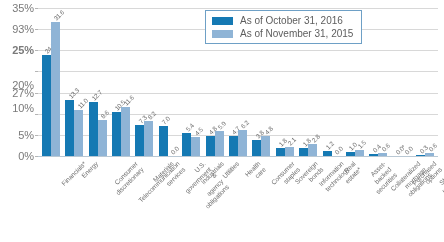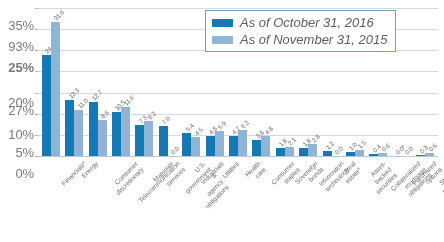--- a/index.html
+++ b/index.html
@@ -26,25 +26,24 @@
     width: 400px;
     height: 148px;
   }
 
   
   .y-tick-label {
     position: absolute;
     right: 100%;
     margin-right: 4px;
     transform: translateY(-50%);
-    font-size: 13px;
+    font-size: 11px;
     color: #7a7a7a;
     white-space: nowrap;
     letter-spacing: -0.1px;
-    margin-top: 17px;
   }
   .gridline {
     position: absolute;
     left: 0;
     width: 400px;
     height: 1px;
     background: #d8d8d8;
   }
   .gridline.baseline { background: #b9c8d4; height: 1px; }
   .y-tick-mark {
@@ -142,42 +141,41 @@
     gap: 7px;
   }
   .legend-swatch {
     width: 21px;
     height: 8px;
     flex: 0 0 auto;
   }
   .legend-swatch.series-a { background: #1579b3; }
   .legend-swatch.series-b { background: #8fb4d6; }
   .legend-text {
-    font-size: 13px;
+    font-size: 10px;
     color: #5d5d5d;
     white-space: nowrap;
-    font-style: italic;
   }
 </style>
 </head>
 <body>
 
 <div id="chart-root">
 
   <div id="plot-area">
     <div id="gridlines-layer">
         <div class="gridline baseline" style="top: 148px;"></div>
         <div class="y-tick-mark" style="top: 148px;"></div>
         <div class="y-tick-label" style="top: 148px;">0%</div>
         <div class="gridline" style="top: 126.857px;"></div>
         <div class="y-tick-mark" style="top: 126.857px;"></div>
         <div class="y-tick-label" style="top: 126.857px;">5%</div>
         <div class="gridline" style="top: 105.714px;"></div>
         <div class="y-tick-mark" style="top: 105.714px;"></div>
-        <div class="y-tick-label" style="top: 109px; text-align: center;">10%</div>
+        <div class="y-tick-label" style="top: 100px; text-align: center;">10%</div>
         <div class="gridline" style="top: 84.5714px;"></div>
         <div class="y-tick-mark" style="top: 84.5714px;"></div>
         <div class="y-tick-label" style="top: 84.5714px;">27%</div>
         <div class="gridline" style="top: 63.4286px;"></div>
         <div class="y-tick-mark" style="top: 63.4286px;"></div>
         <div class="y-tick-label" style="top: 77px;">20%</div>
         <div class="gridline" style="top: 42.2857px;"></div>
         <div class="y-tick-mark" style="top: 42.2857px;"></div>
         <div class="y-tick-label" style="top: 42.2857px; font-weight: bold;">25%</div>
         <div class="gridline" style="top: 21.1429px;"></div>

